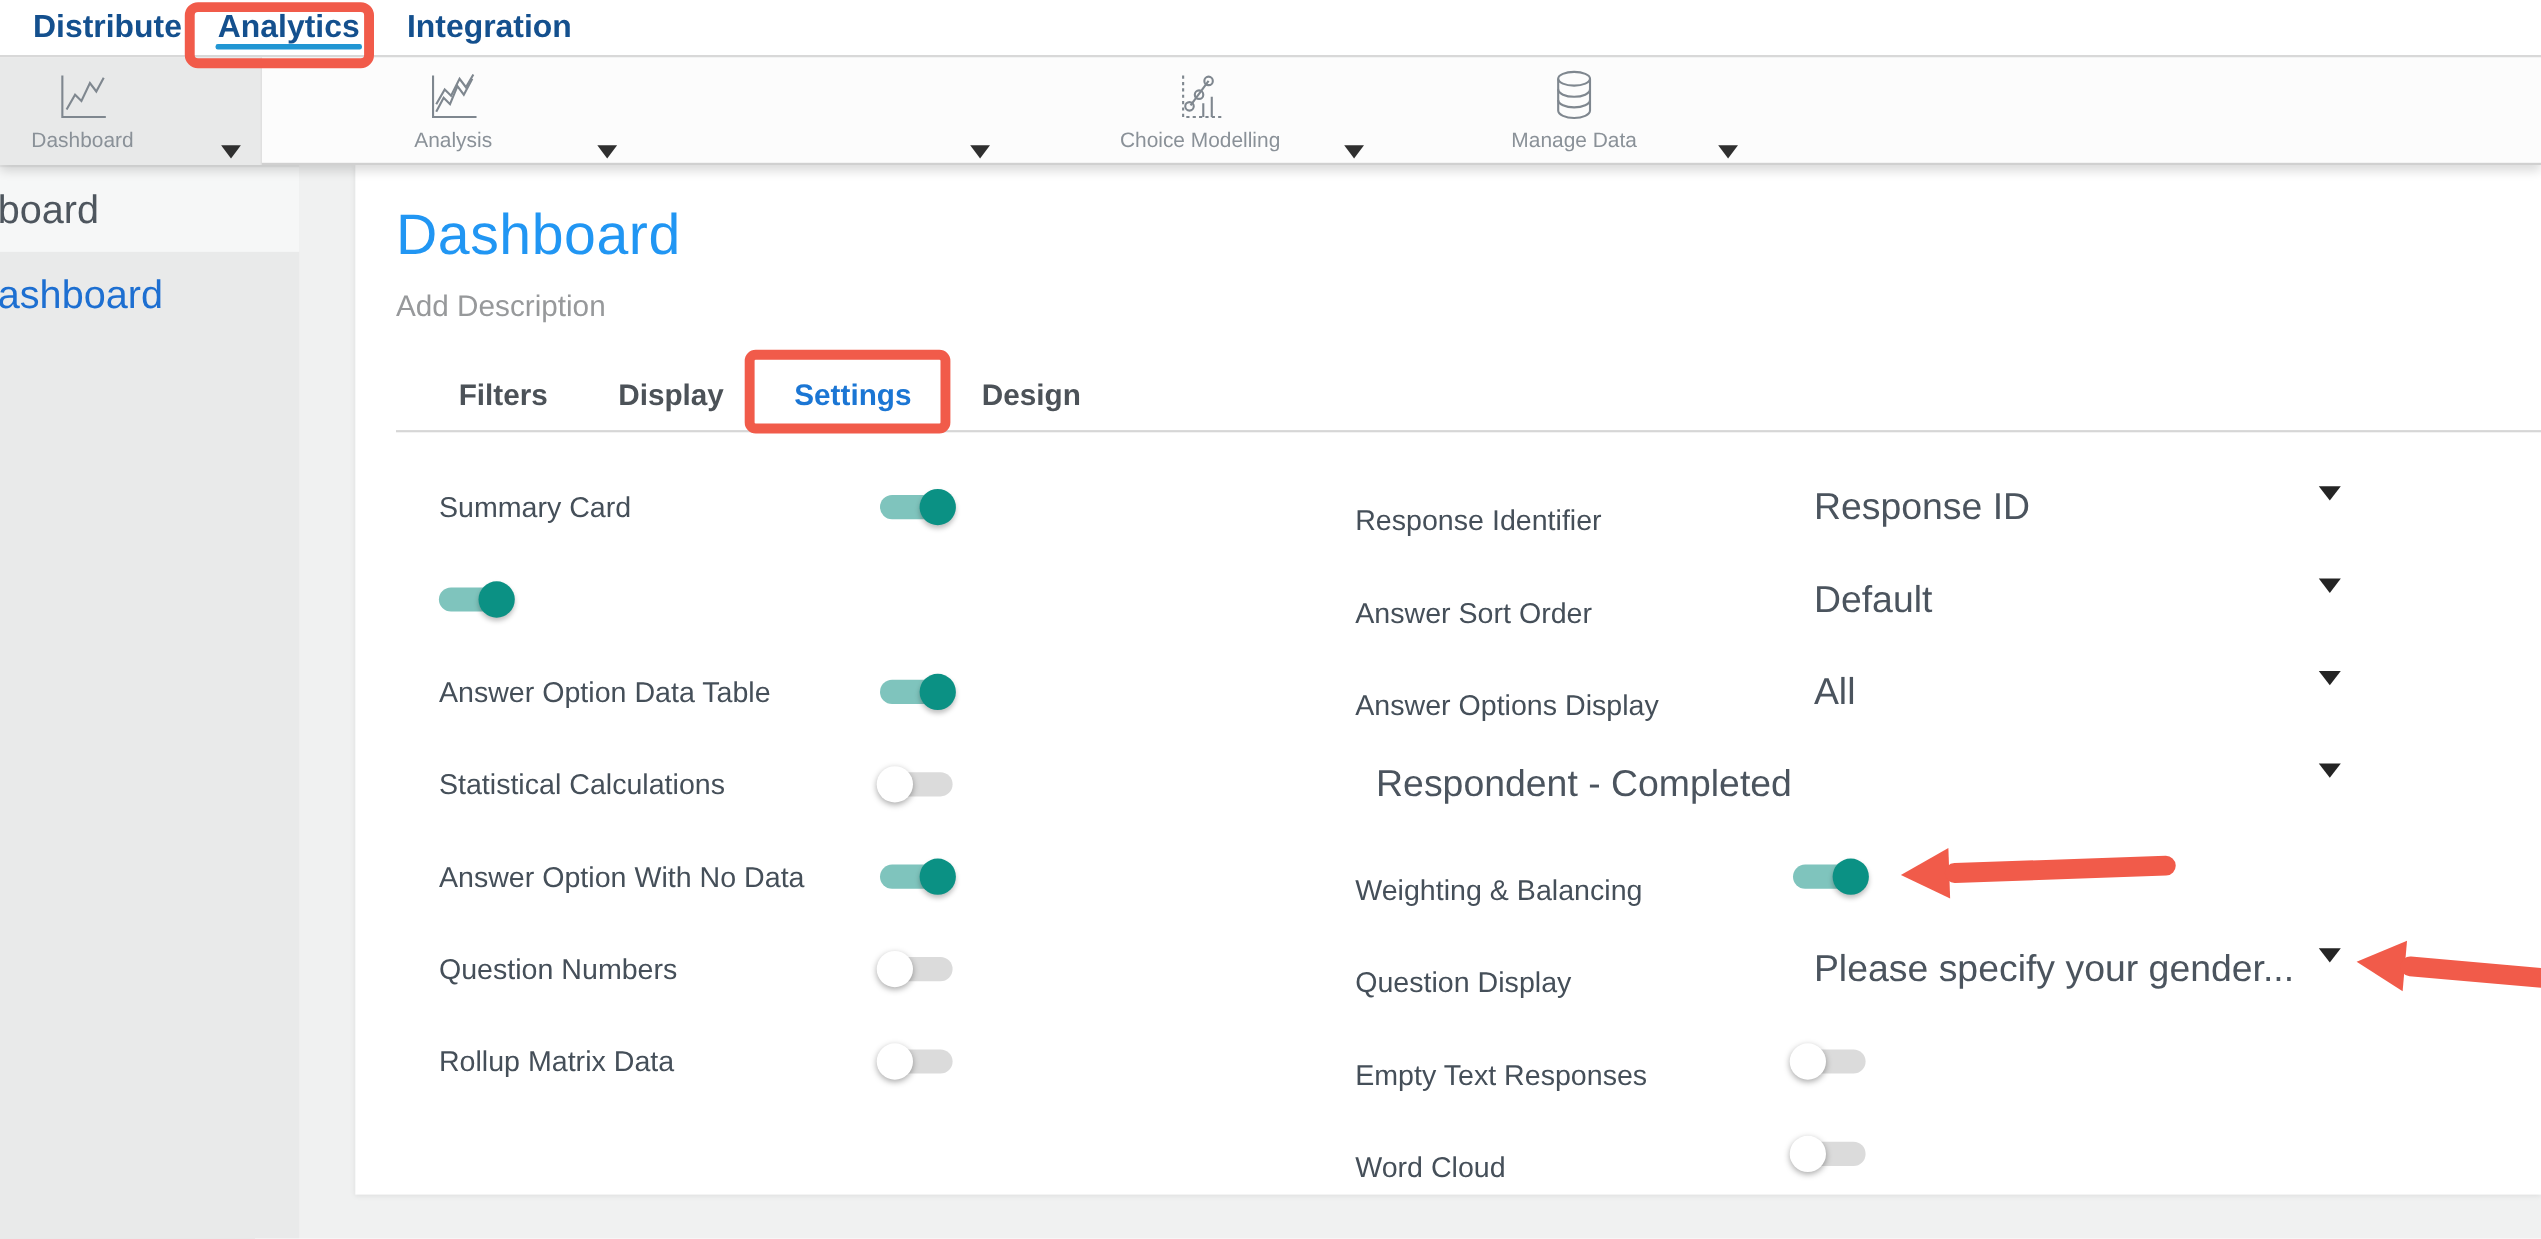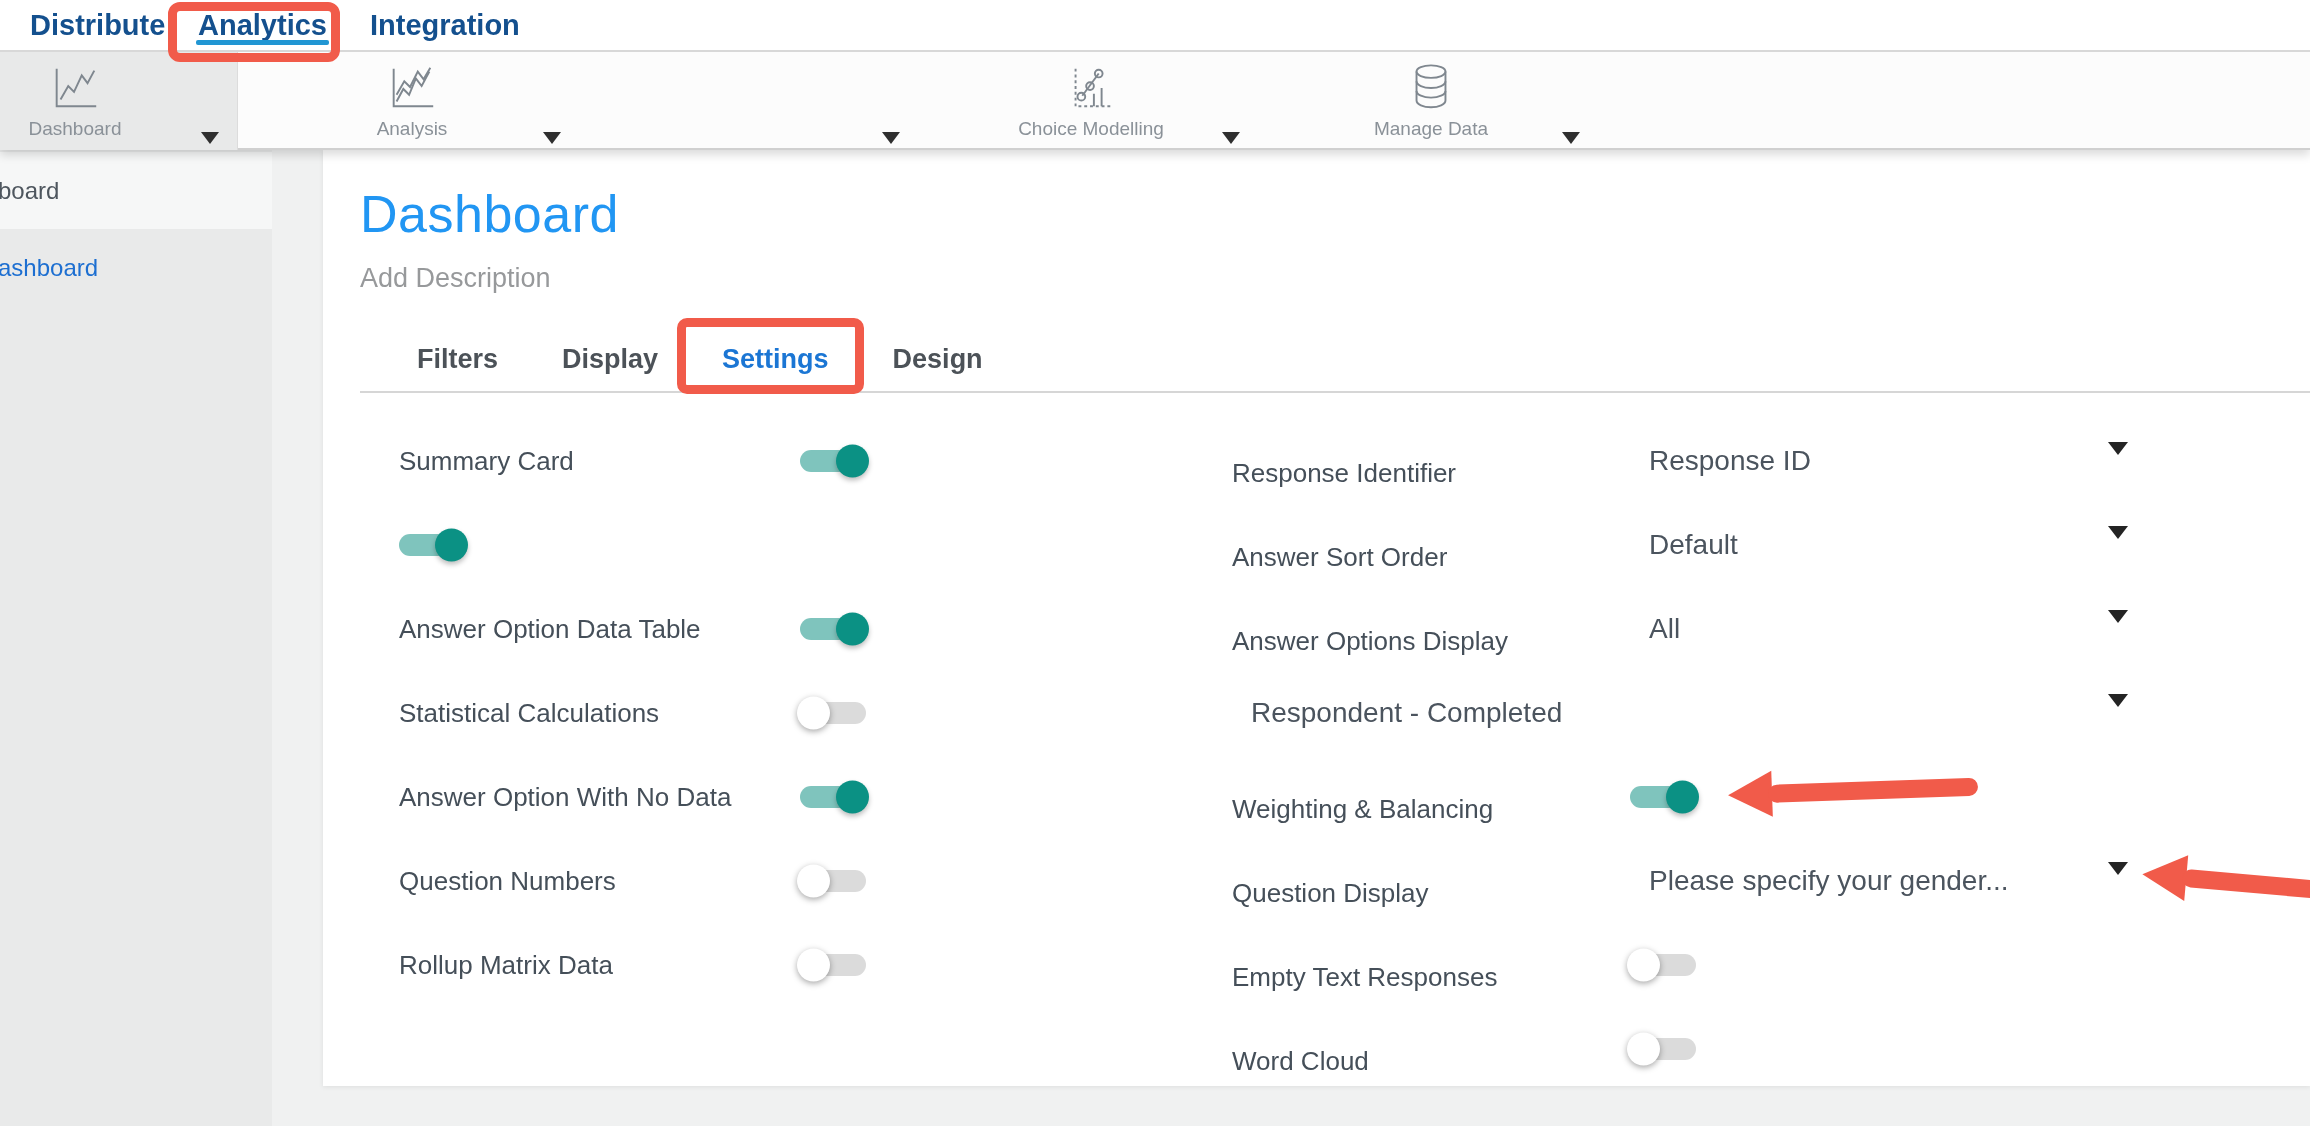--- a/index.html
+++ b/index.html
@@ -45,21 +45,21 @@
     border-top:12px solid #2f2f2f;
   }
   .tool-caret { position:absolute; top:92px; cursor:pointer; }
   
   .sidebar {
     position:absolute; left:0; top:150px; width:272px; height:976px;
     background:#e9eaea; z-index:5;
   }
   .side-row {
     position:relative; width:272px; height:77px;
-    display:flex; align-items:center; font-size:24px; cursor:pointer;
+    display:flex; align-items:center; font-size:36px; cursor:pointer;
     overflow:hidden;
   }
   .side-row .cuttext { margin-left:-2px; white-space:nowrap; }
   .side-row1 { margin-top:2px; background:#f6f7f7; color:#4e565e; }
   .side-row2 { background:transparent; color:#1d6fd1; }
   
   .panel {
     position:absolute; left:323px; top:150px; width:1987px; height:936px;
     background:#ffffff; box-shadow:0 1px 5px rgba(0,0,0,0.08); z-index:6;
   }
@@ -84,21 +84,21 @@
   
   .col { position:absolute; top:269px; }
   .col-left  { left:76px;  width:800px; }
   .col-right { left:909px; width:1078px; }
   .srow {
     position:relative; height:84px; display:flex; align-items:center;
   }
   .srow .slabel { font-size:26px; color:#454f59; }
   .col-left  .slabel { width:401px; }
   .col-right .slabel { width:398px;margin-top:24px; }
-  .sel-value { font-size:28px; color:#4b545e; cursor:pointer; margin-left:19px; }
+  .sel-value { font-size:34px; color:#4b545e; cursor:pointer; margin-left:19px; }
   .sel-caret { position:absolute; left:876px; top:36px; cursor:pointer; }
   .sel-caret .caret { border-left-width:10px; border-right-width:10px; border-top-width:13px; border-top-color:#242424; }
   
   .toggle {
     position:relative; width:66px; height:22px; border-radius:11px; cursor:pointer;
   }
   .toggle .knob {
     position:absolute; top:50%; transform:translateY(-50%);
     width:33px; height:33px; border-radius:50%;
   }

